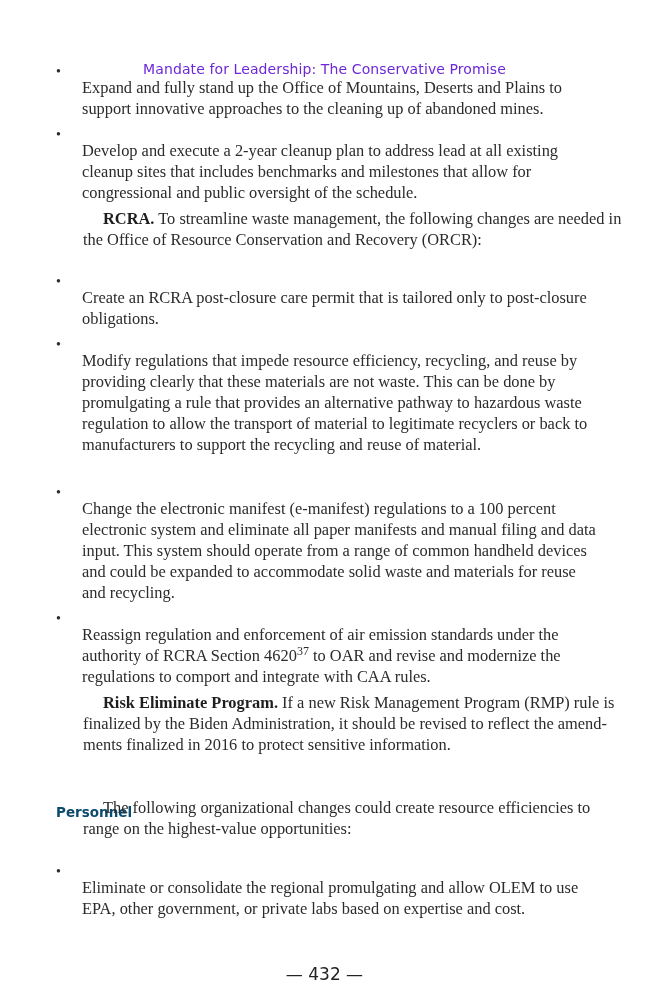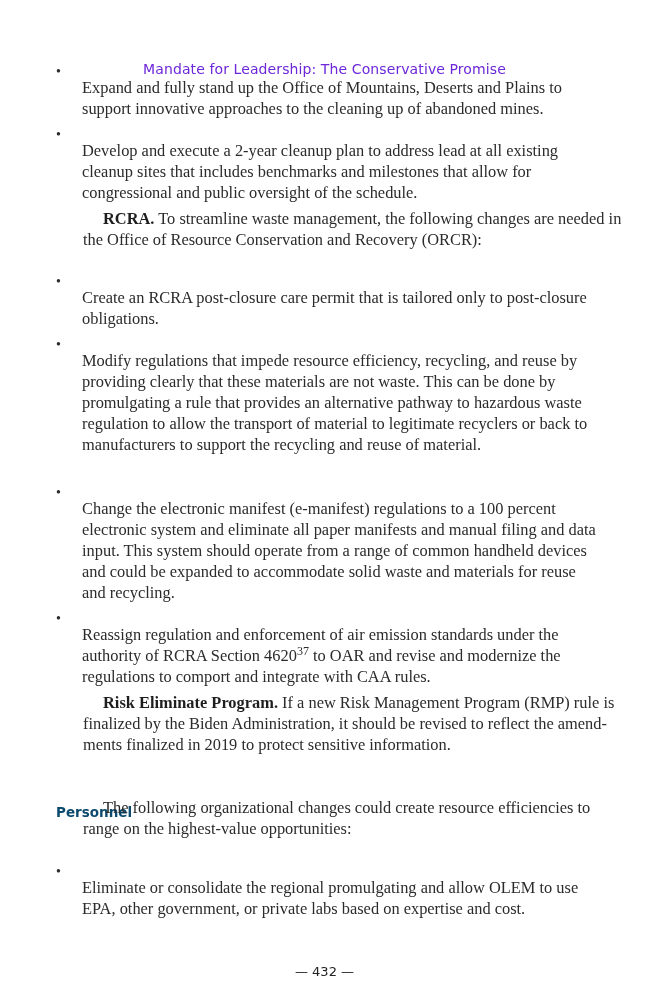--- a/index.html
+++ b/index.html
@@ -17,21 +17,21 @@
     .bullet .dot { position: absolute; left: 0; top: 0; font-size: 14px; }
     .bullet .txt { position: absolute; left: 26px; width: 515px; margin-top: 16px; }
     .para { position: absolute; left: 52px; width: 545px; text-indent: 20px; margin-left: 31px; }
     .para b { font-weight: bold; color: #1e1e1e; }
     .sec-head {
       position: absolute; left: 56px; top: 804px;
       font-family: "DejaVu Sans", sans-serif; font-weight: bold; font-size: 13.5px; color: #0c4a6e;
     }
     .page-num {
       position: absolute; top: 964px; left: 0; width: 649px; text-align: center;
-      font-family: "DejaVu Sans", sans-serif; font-size: 13px; color: #222;
+      font-family: "DejaVu Sans", sans-serif; font-size: 17px; color: #222;
     }
     sup { font-size: 12px; line-height: 0; vertical-align: 6px; }
   </style>
 </head>
 <body>
 
 <div class="running-head">Mandate for Leadership: The Conservative Promise</div>
 
 <div class="bullet serif" style="top:61px;">
   <span class="dot">•</span>
@@ -58,21 +58,21 @@
 <div class="bullet serif" style="top:482px;">
   <span class="dot">•</span>
   <div class="txt">Change the electronic manifest (e-manifest) regulations to a 100 percent electronic system and eliminate all paper manifests and manual filing and data input. This system should operate from a range of common handheld devices and could be expanded to accommodate solid waste and materials for reuse and recycling.</div>
 </div>
 
 <div class="bullet serif" style="top:608px;">
   <span class="dot">•</span>
   <div class="txt"><span>Reassign regulation and enforcement of air emission standards under the authority of RCRA Section 4620</span><sup>37</sup><span> to OAR and revise and modernize the regulations to comport and integrate with CAA rules.</span></div>
 </div>
 
-<div class="para serif" style="top:692px;"><b>Risk Eliminate Program.</b><span> If a new Risk Management Program (RMP) rule is finalized by the Biden Administration, it should be revised to reflect the amend-ments finalized in 2019 to protect sensitive information.</span></div>
+<div class="para serif" style="top:692px;"><b>Risk Eliminate Program.</b><span> If a new Risk Management Program (RMP) rule is finalized by the Biden Administration, it should be revised to reflect the amend-ments finalized in 2016 to protect sensitive information.</span></div>
 
 <div class="sec-head">Personnel</div>
 
 <div class="para serif" style="top:797px;">The following organizational changes could create resource efficiencies to range on the highest-value opportunities:</div>
 
 <div class="bullet serif" style="top:861px;">
   <span class="dot">•</span>
   <div class="txt">Eliminate or consolidate the regional promulgating and allow OLEM to use EPA, other government, or private labs based on expertise and cost.</div>
 </div>
 

